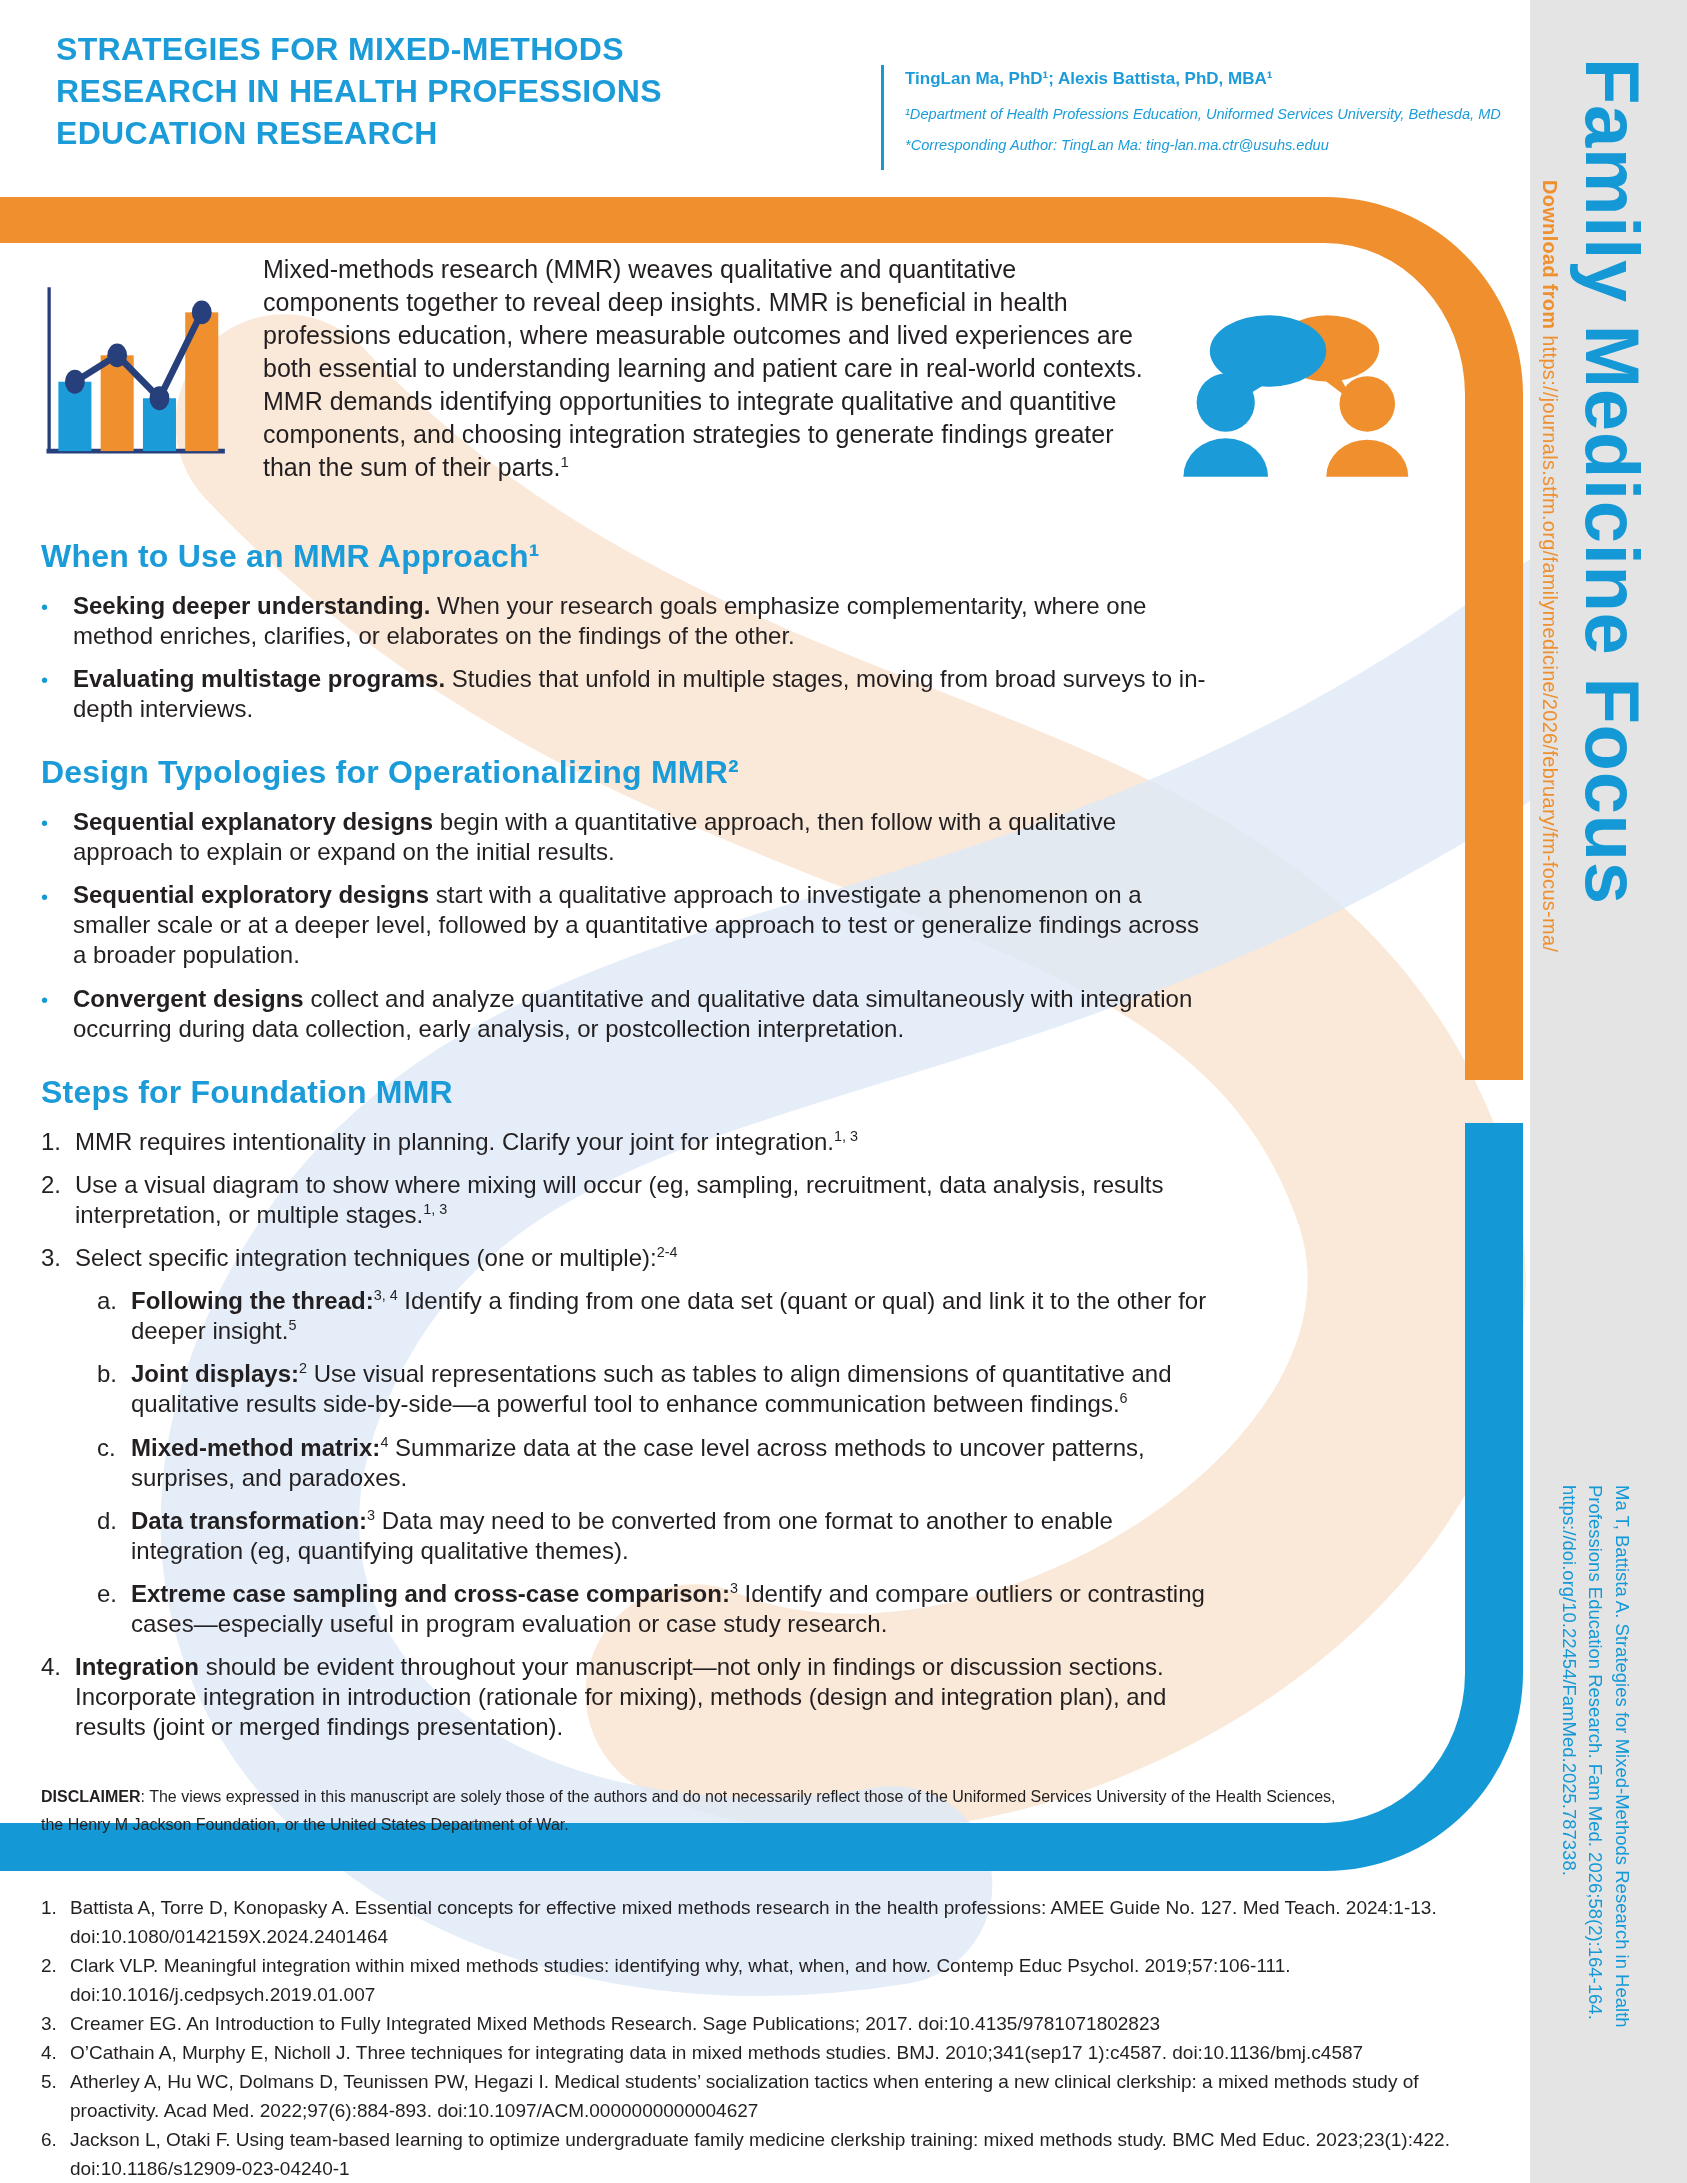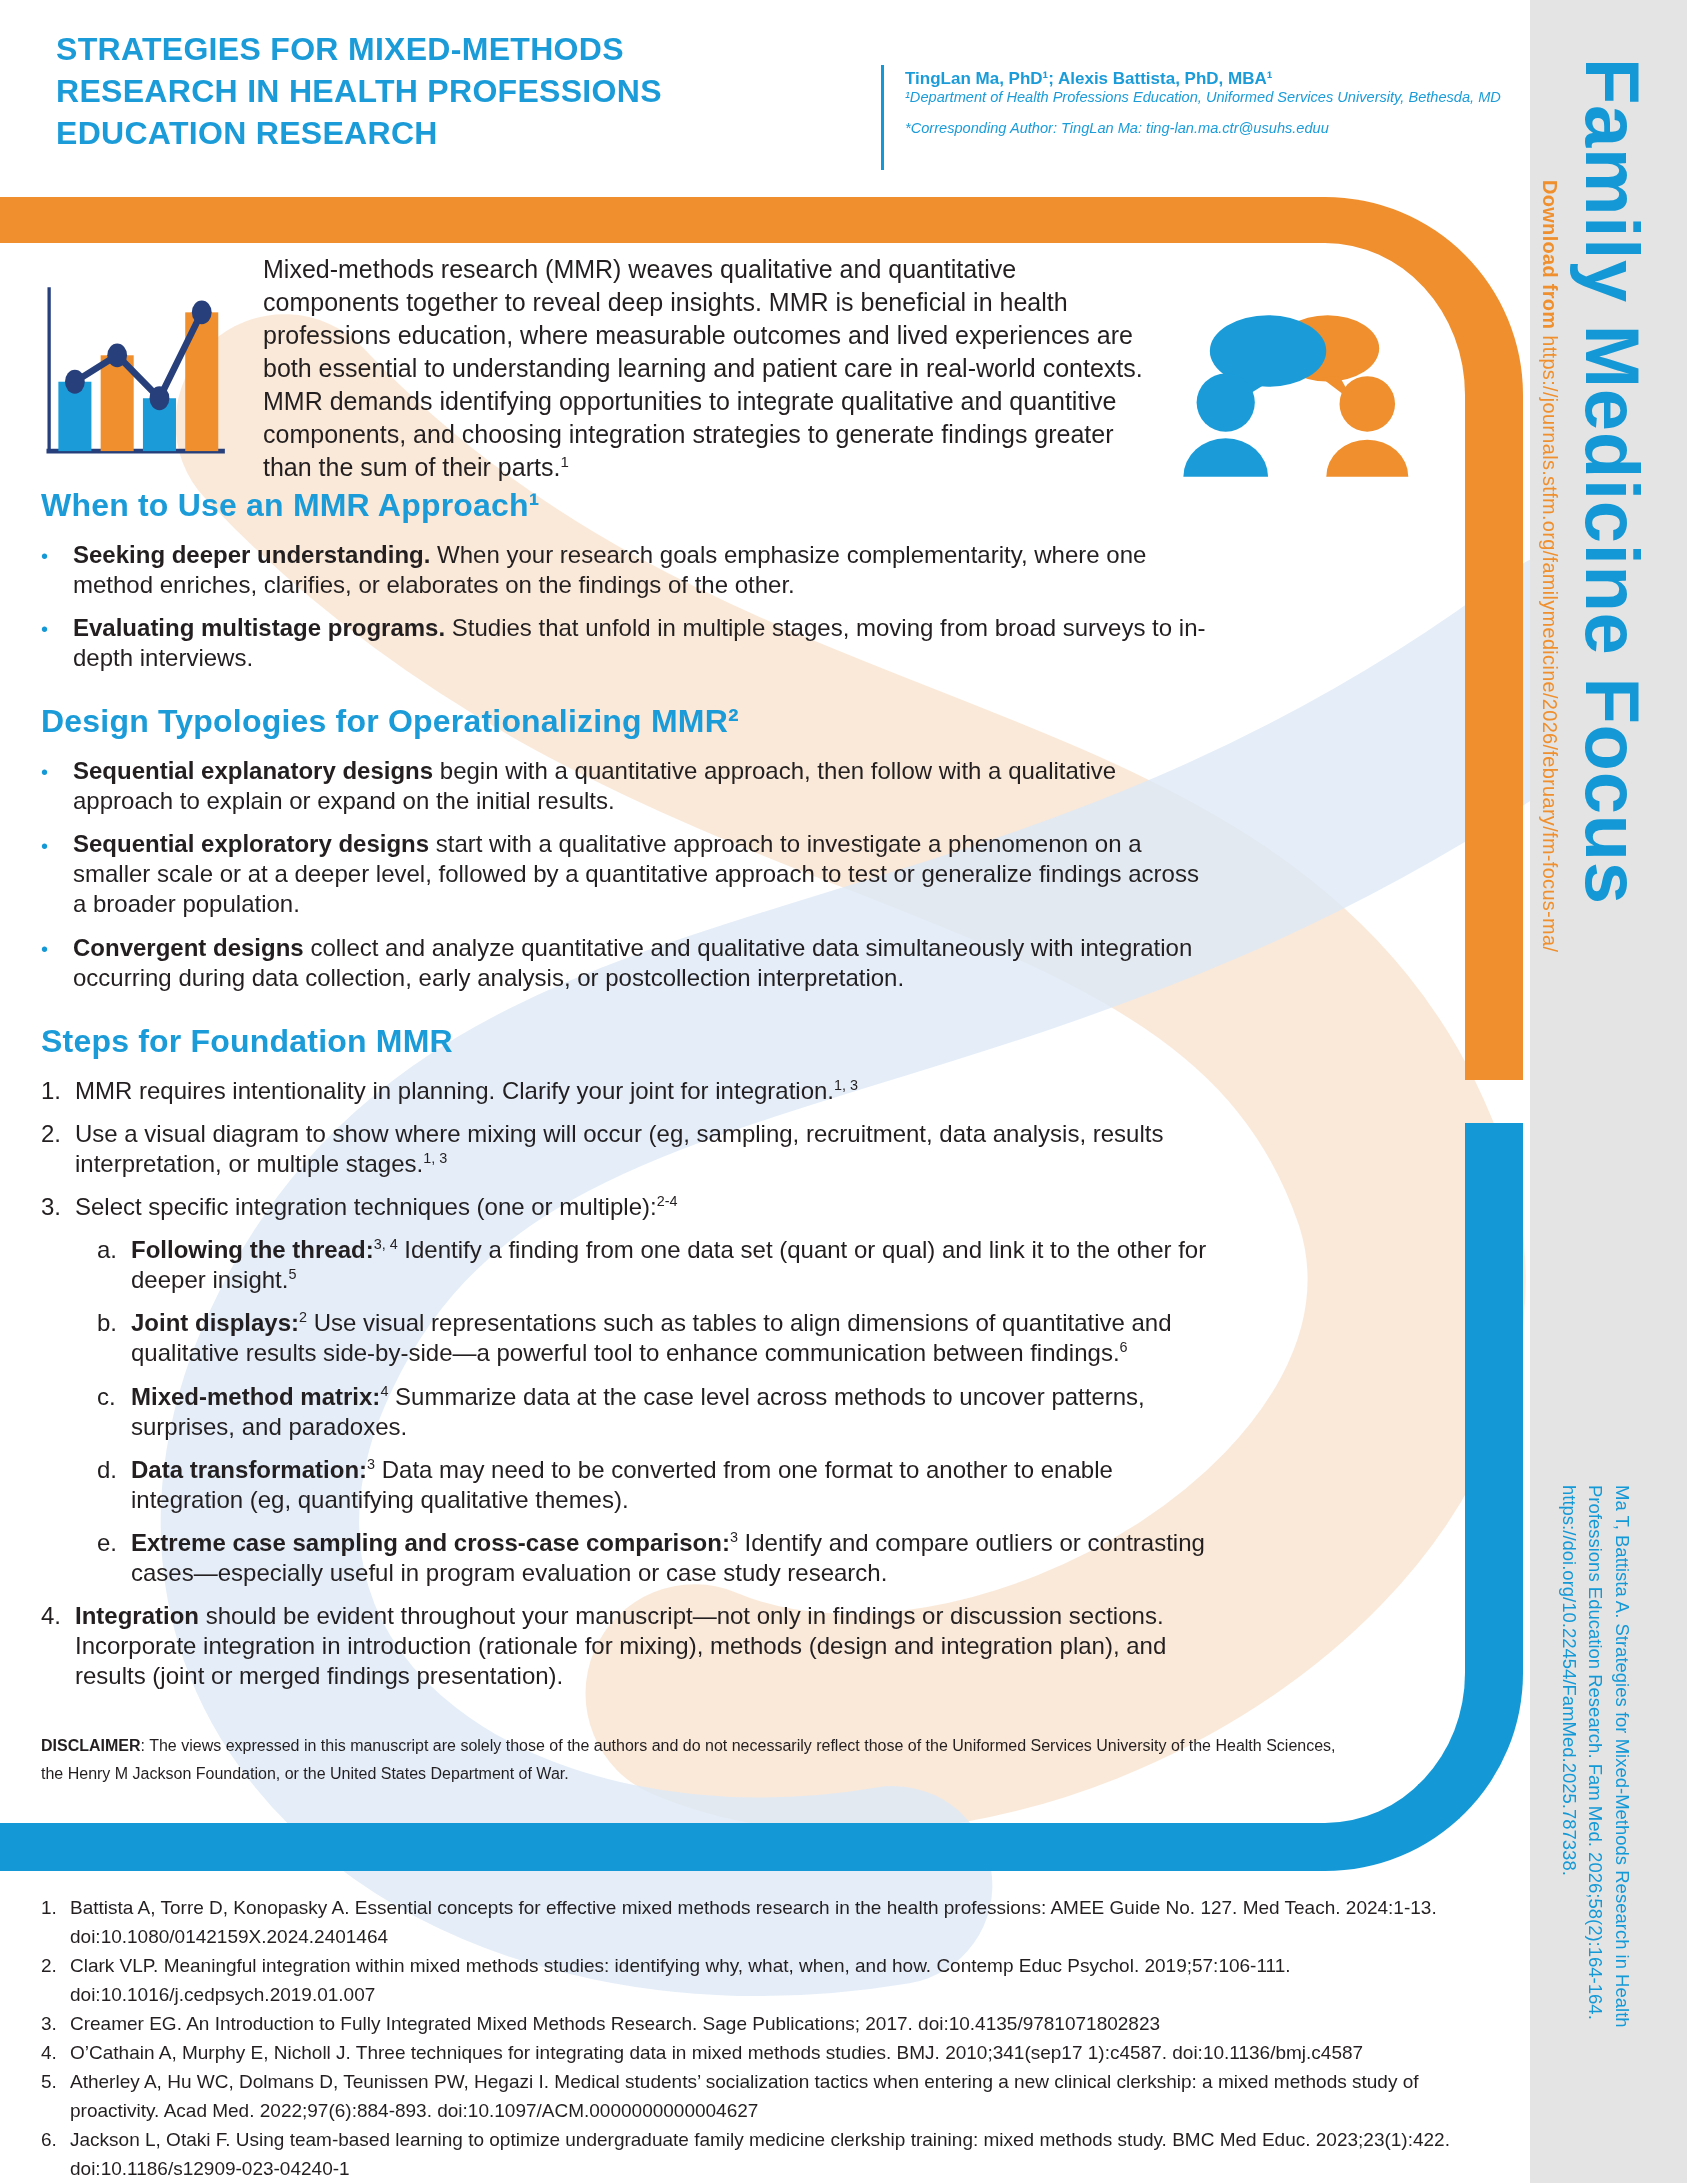--- a/index.html
+++ b/index.html
@@ -33,28 +33,28 @@
   #download{left:1538px;top:180px;font-size:20px;color:#EF8F2D;letter-spacing:0.3px;white-space:nowrap;}
   #citation{left:1555px;top:1485px;font-size:18.5px;color:#1499D6;line-height:26.5px;white-space:nowrap;}
   .cit-line{display:block;}
   
   #page-title{
     position:absolute;left:56px;top:28px;z-index:2;font-size:32px;line-height:42px;
     font-weight:bold;color:#1B9CD9;white-space:pre-line;letter-spacing:0.3px;
   }
   #header-divider{position:absolute;left:881px;top:65px;width:3.3px;height:105px;background:#1499D6;z-index:2;}
   #authors{position:absolute;left:905px;top:69px;z-index:2;color:#1B9CD9;}
-  #author-names{font-size:17px;font-weight:bold;}
+  #author-names{font-size:17px;font-weight:bold;margin-bottom:17px;}
   .affil{font-size:14.6px;font-style:italic;margin-bottom:14.6px;}
   
   #chart-icon{position:absolute;left:41px;top:278px;z-index:2;}
   #people-icon{position:absolute;left:1174px;top:310px;z-index:2;}
   #intro-text{position:absolute;left:263px;top:253px;width:887px;z-index:2;font-size:25px;line-height:33px;}
   
-  #main{position:absolute;left:41px;top:487px;width:1317px;z-index:2;font-size:24px;line-height:30px;}
+  #main{position:absolute;left:41px;top:538px;width:1317px;z-index:2;font-size:24px;line-height:30px;}
   #main .content{width:1171px;}
   h2.section{font-size:32px;line-height:36px;color:#1B9CD9;font-weight:bold;margin:0 0 17px 0;letter-spacing:0.2px;}
   h2.mt{margin-top:30px;}
   .bullet,.num-item{display:flex;margin-top:13.2px;}
   .bullet .marker{flex:none;width:32px;color:#1499D6;font-size:20px;padding-top:1.3px;}
   .num-item .marker{flex:none;width:34px;}
   .sub{margin-left:56px;}
   .sub .marker{width:34px;}
   .itext{flex:1;}
   #disclaimer{margin-top:41px;font-size:16px;line-height:28px;width:1317px;}

